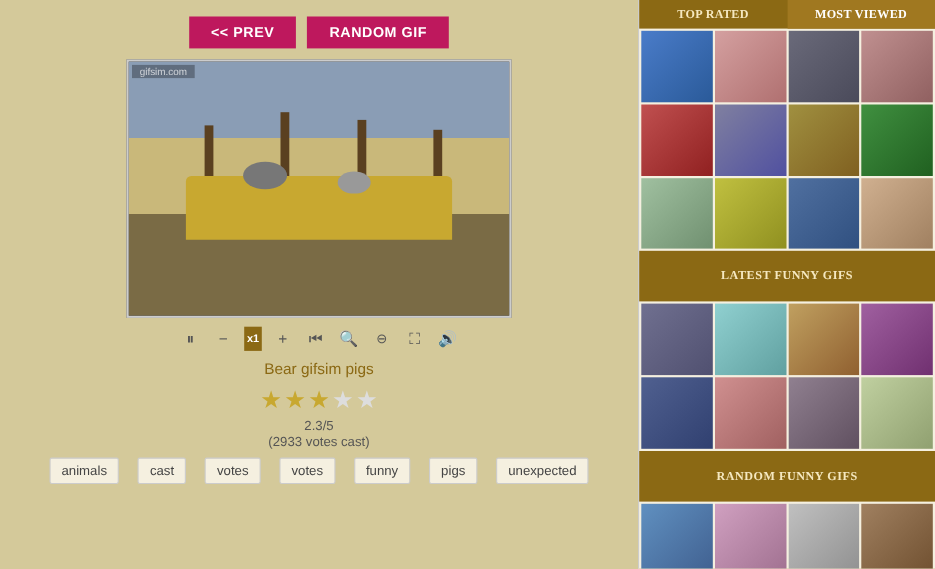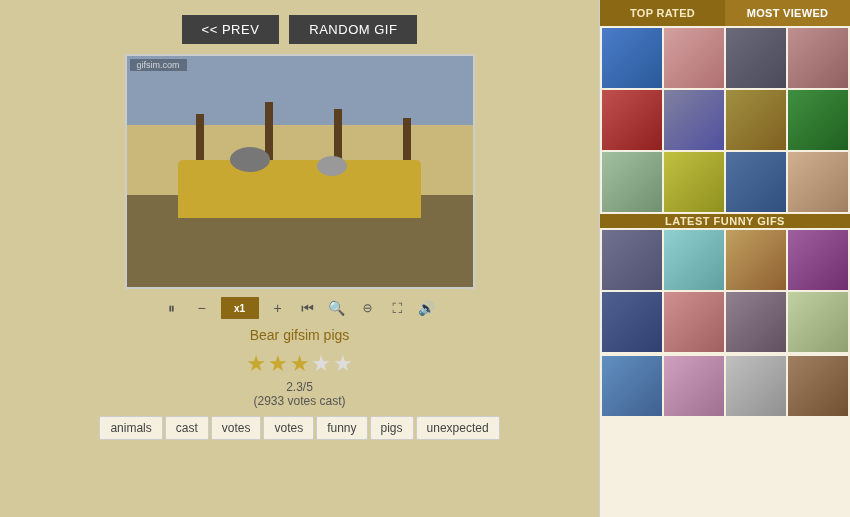--- a/index.html
+++ b/index.html
@@ -24,26 +24,26 @@
 
     
     .top-buttons {
       display: flex;
       gap: 10px;
       margin-bottom: 10px;
       margin-top: 5px;
     }
 
     .btn-nav {
-      background-color: #404040;
+      background-color: #be185d;
       color: white;
       border: none;
       padding: 7px 20px;
       font-size: 13px;
-      font-weight: normal;
+      font-weight: bold;
       cursor: pointer;
       letter-spacing: 0.5px;
     }
 
     
     .gif-container {
       position: relative;
       width: 350px;
       height: 235px;
       border: 2px solid #ccc;
@@ -107,21 +107,21 @@
       height: 22px;
       display: flex;
       align-items: center;
       justify-content: center;
       cursor: pointer;
       font-size: 14px;
       color: #555;
     }
 
     .ctrl-icon-box {
-      width: 38px;
+      width: 16px;
       height: 22px;
       background: #8B6914;
       color: white;
       display: flex;
       align-items: center;
       justify-content: center;
       font-size: 10px;
       font-weight: bold;
       cursor: pointer;
     }
@@ -153,44 +153,45 @@
 
     .rating-text {
       color: #555;
       font-size: 12px;
       text-align: center;
     }
 
     
     .tags-row {
       display: flex;
-      gap: 2px;
+      gap: 17px;
       flex-wrap: wrap;
       justify-content: center;
       margin-top: 8px;
     }
 
     .tag {
       background: #f5f0e0;
       border: 1px solid #ccc;
       padding: 4px 10px;
       font-size: 12px;
       color: #444;
       cursor: pointer;
       border-radius: 2px;
     }
 
     
     .sidebar {
-      width: 251px;
+      width: 270px;
       background: #f5f0e0;
       border-left: 1px solid #ccc;
       display: flex;
       flex-direction: column;
       overflow: hidden;
+      font-family: Liberation Serif, serif;
     }
 
     
     .sidebar-tabs {
       display: flex;
       background: #8B6914;
     }
 
     .sidebar-tab {
       flex: 1;
@@ -249,21 +250,21 @@
     .t22 { background: linear-gradient(135deg, #d0a0c0, #a07090); }
     .t23 { background: linear-gradient(135deg, #c0c0c0, #909090); }
     .t24 { background: linear-gradient(135deg, #a08060, #705030); }
 
     .section-label {
       background: #8B6914;
       color: #f5e8c0;
       font-size: 11px;
       font-weight: bold;
       text-align: center;
-      padding: 1px;
+      padding: 17px;
       letter-spacing: 0.5px;
     }
   </style>
 </head>
 <body>
 
 <div class="main-area">
 
   <div class="top-buttons">
     <button class="btn-nav">&lt;&lt; PREV</button>
@@ -348,19 +349,20 @@
     <div class="thumb t13"></div>
     <div class="thumb t14"></div>
     <div class="thumb t15"></div>
     <div class="thumb t16"></div>
     <div class="thumb t17"></div>
     <div class="thumb t18"></div>
     <div class="thumb t19"></div>
     <div class="thumb t20"></div>
   </div>
 
+  <div class="section-label">RANDOM FUNNY GIFS</div>
   <div class="thumb-grid">
     <div class="thumb t21"></div>
     <div class="thumb t22"></div>
     <div class="thumb t23"></div>
     <div class="thumb t24"></div>
   </div>
 </div>
 
 </body></html>

